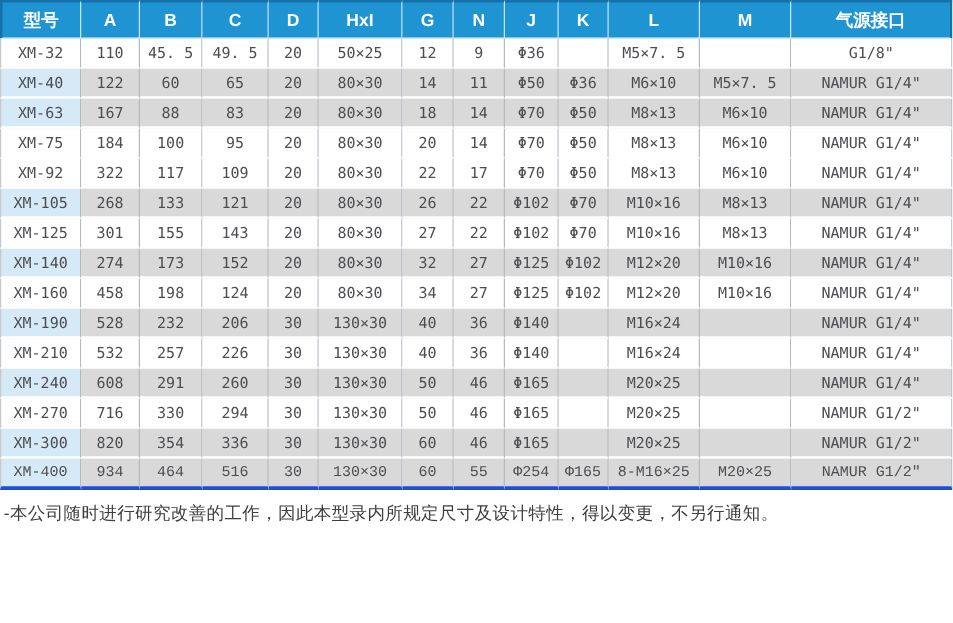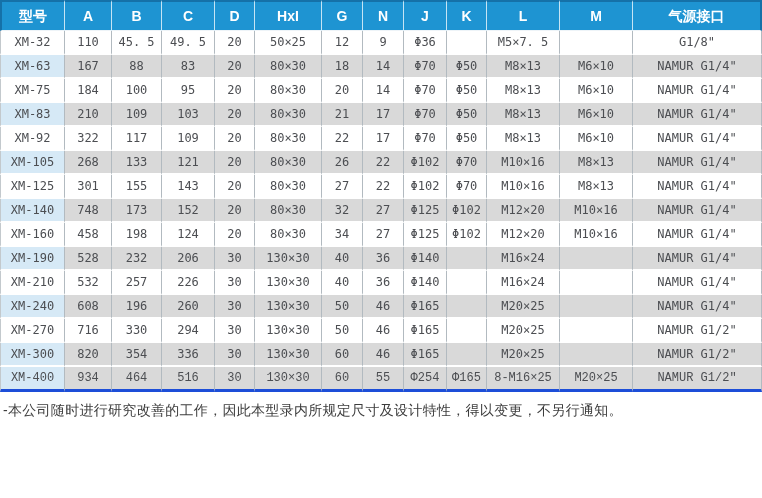--- a/index.html
+++ b/index.html
@@ -92,20 +92,35 @@
           <td>50×25</td>
           <td>12</td>
           <td>9</td>
           <td>Φ36</td>
           <td></td>
           <td>M5×7. 5</td>
           <td></td>
           <td>G1/8"</td>
         </tr>
         <tr class="shaded">
+          <td class="model">XM-40</td>
+          <td>122</td>
+          <td>60</td>
+          <td>65</td>
+          <td>20</td>
+          <td>80×30</td>
+          <td>14</td>
+          <td>11</td>
+          <td>Φ50</td>
+          <td>Φ36</td>
+          <td>M6×10</td>
+          <td>M5×7. 5</td>
+          <td>NAMUR G1/4"</td>
+        </tr>
+        <tr class="shaded">
           <td class="model">XM-63</td>
           <td>167</td>
           <td>88</td>
           <td>83</td>
           <td>20</td>
           <td>80×30</td>
           <td>18</td>
           <td>14</td>
           <td>Φ70</td>
           <td>Φ50</td>
@@ -121,35 +136,20 @@
           <td>20</td>
           <td>80×30</td>
           <td>20</td>
           <td>14</td>
           <td>Φ70</td>
           <td>Φ50</td>
           <td>M8×13</td>
           <td>M6×10</td>
           <td>NAMUR G1/4"</td>
         </tr>
-        <tr class="shaded">
-          <td class="model">XM-83</td>
-          <td>210</td>
-          <td>109</td>
-          <td>103</td>
-          <td>20</td>
-          <td>80×30</td>
-          <td>21</td>
-          <td>17</td>
-          <td>Φ70</td>
-          <td>Φ50</td>
-          <td>M8×13</td>
-          <td>M6×10</td>
-          <td>NAMUR G1/4"</td>
-        </tr>
         <tr>
           <td class="model">XM-92</td>
           <td>322</td>
           <td>117</td>
           <td>109</td>
           <td>20</td>
           <td>80×30</td>
           <td>22</td>
           <td>17</td>
           <td>Φ70</td>
@@ -183,21 +183,21 @@
           <td>27</td>
           <td>22</td>
           <td>Φ102</td>
           <td>Φ70</td>
           <td>M10×16</td>
           <td>M8×13</td>
           <td>NAMUR G1/4"</td>
         </tr>
         <tr class="shaded">
           <td class="model">XM-140</td>
-          <td>748</td>
+          <td>274</td>
           <td>173</td>
           <td>152</td>
           <td>20</td>
           <td>80×30</td>
           <td>32</td>
           <td>27</td>
           <td>Φ125</td>
           <td>Φ102</td>
           <td>M12×20</td>
           <td>M10×16</td>
@@ -244,21 +244,21 @@
           <td>36</td>
           <td>Φ140</td>
           <td></td>
           <td>M16×24</td>
           <td></td>
           <td>NAMUR G1/4"</td>
         </tr>
         <tr class="shaded">
           <td class="model">XM-240</td>
           <td>608</td>
-          <td>196</td>
+          <td>291</td>
           <td>260</td>
           <td>30</td>
           <td>130×30</td>
           <td>50</td>
           <td>46</td>
           <td>Φ165</td>
           <td></td>
           <td>M20×25</td>
           <td></td>
           <td>NAMUR G1/4"</td>

